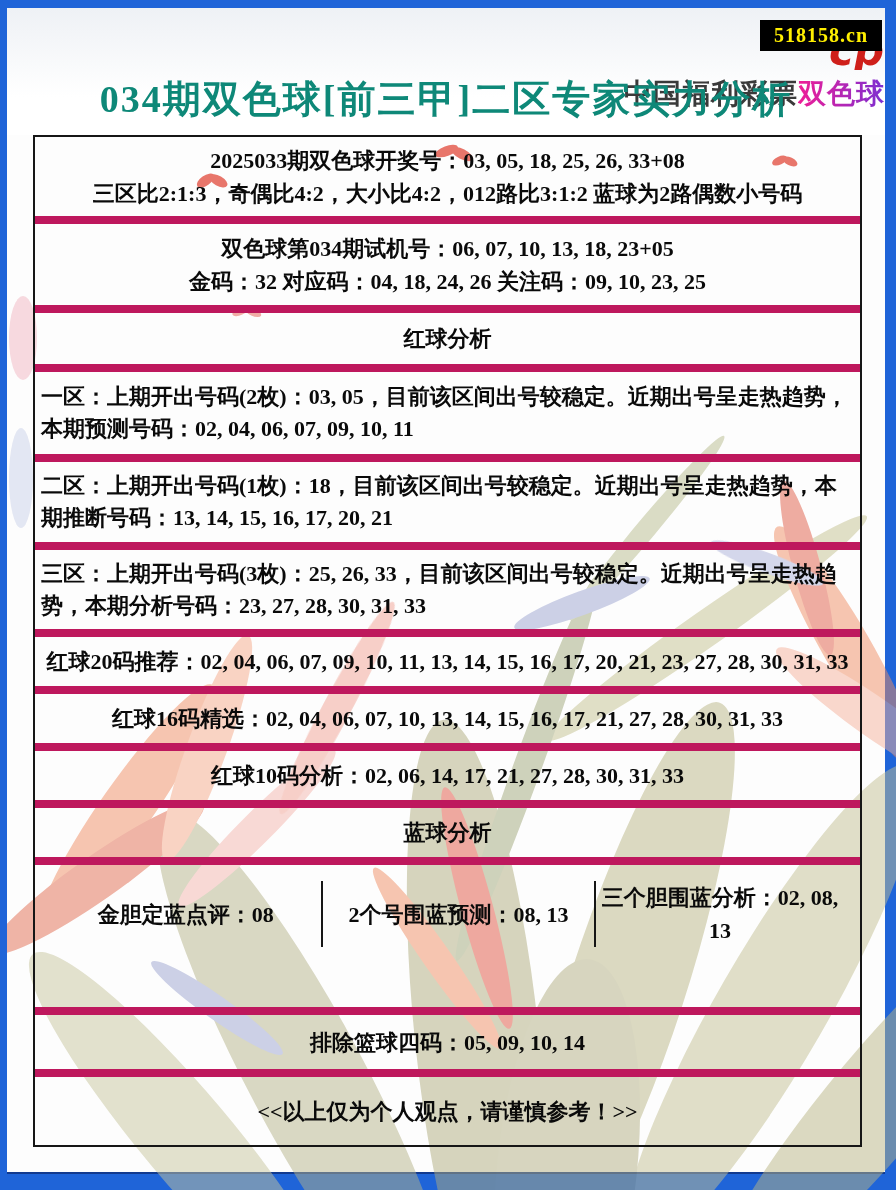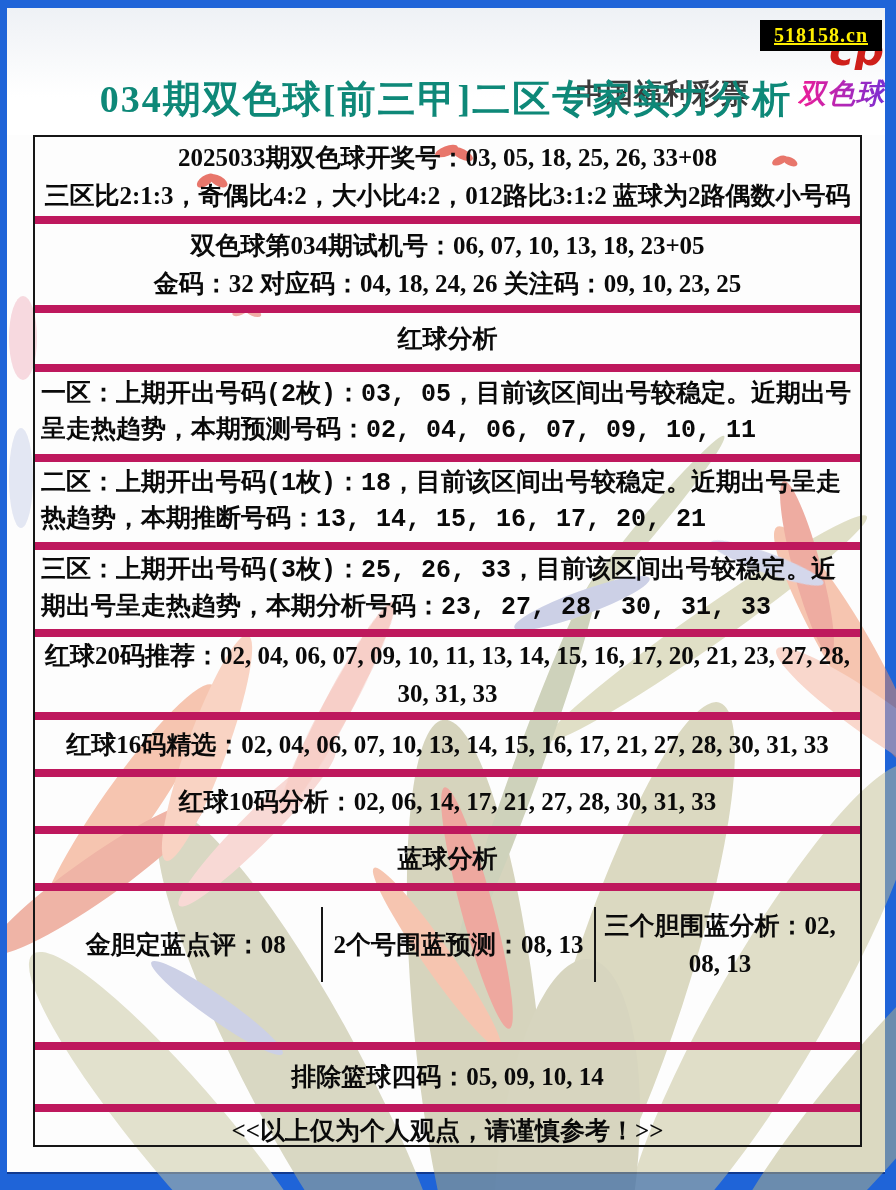--- a/index.html
+++ b/index.html
@@ -16,49 +16,49 @@
   }
   .bg-art{position:absolute;inset:0;z-index:0;pointer-events:none;}
   .content{position:relative;z-index:1;height:100%;}
 
   
   .header{position:relative;height:127px;background:linear-gradient(#eef1f5,#ffffff 70%);}
   .logo-row{display:flex;align-items:flex-end;gap:10px;padding:12px 0 0 16px;height:48px;flex-direction:column;}
   .logo{width:56px;height:50px;flex:0 0 auto;cursor:pointer;}
   .brand{font-weight:800;font-size:28px;line-height:1;letter-spacing:1px;white-space:nowrap;}
   .brand-cn{color:#3a3a3a;}
-  .brand-product{color:#c21ea8;font-style:italic;margin-left:48px;}
+  .brand-product{color:#c21ea8;}
   @supports (-webkit-background-clip:text){
     .brand-product{
       background:linear-gradient(90deg,#ef1d96,#7b2fd2);
       -webkit-background-clip:text;background-clip:text;color:transparent;
     }
   }
   .badge{
     position:absolute;top:12px;right:3px;background:#000;color:#ffef00;
-    font-weight:700;font-size:20px;padding:4px 14px;letter-spacing:1px;cursor:pointer;text-decoration:underline;
+    font-weight:700;font-size:20px;padding:4px 14px;letter-spacing:1px;cursor:pointer;
   }
   .page-title{
     text-align:center;margin-top:8px;font-size:38px;font-weight:700;
     color:#0e8878;letter-spacing:2px;line-height:1.25;
   }
 
   
   .sheet{
     box-sizing:border-box;margin-left:26px;width:829px;height:1012px;
     border:2px solid #161616;display:flex;flex-direction:column;
-    color:#0a0a0a;font-weight:700;font-size:25px;
+    color:#0a0a0a;font-weight:700;font-size:22px;
   }
   .row{
     box-sizing:border-box;border-top:8px solid #be185d;
     display:flex;flex-direction:column;justify-content:center;align-items:center;
     text-align:center;line-height:1.5;padding:0 6px;
   }
   .row:first-child{border-top:none;}
-  .row.zone{align-items:flex-end;text-align:left;line-height:1.45;font-family:Liberation Mono, monospace;}
+  .row.zone{align-items:flex-end;text-align:left;line-height:1.45;}
   .row.cols{flex-direction:row;align-items:stretch;padding:16px;}
   .cols>div{display:flex;align-items:center;justify-content:center;box-sizing:border-box;padding:0 4px;text-align:center;}
   .cols>div+div{border-left:2px solid #161616;}
   .c1{flex:0 0 34%;}.c2{flex:0 0 34.5%;}.c3{flex:1;}
   .h79{flex:0 0 79px;}.h89{flex:0 0 89px;}.h59{flex:0 0 59px;text-align:right;}.h90{flex:0 0 90px;}
   .h88{flex:0 0 88px;}.h87{flex:0 0 87px;}.h57{flex:0 0 57px;}.h56{flex:0 0 56px;}
   .h62{flex:0 0 62px;margin-top:44px;}.hfill{flex:1;}
 </style>
 </head>
 <body>

